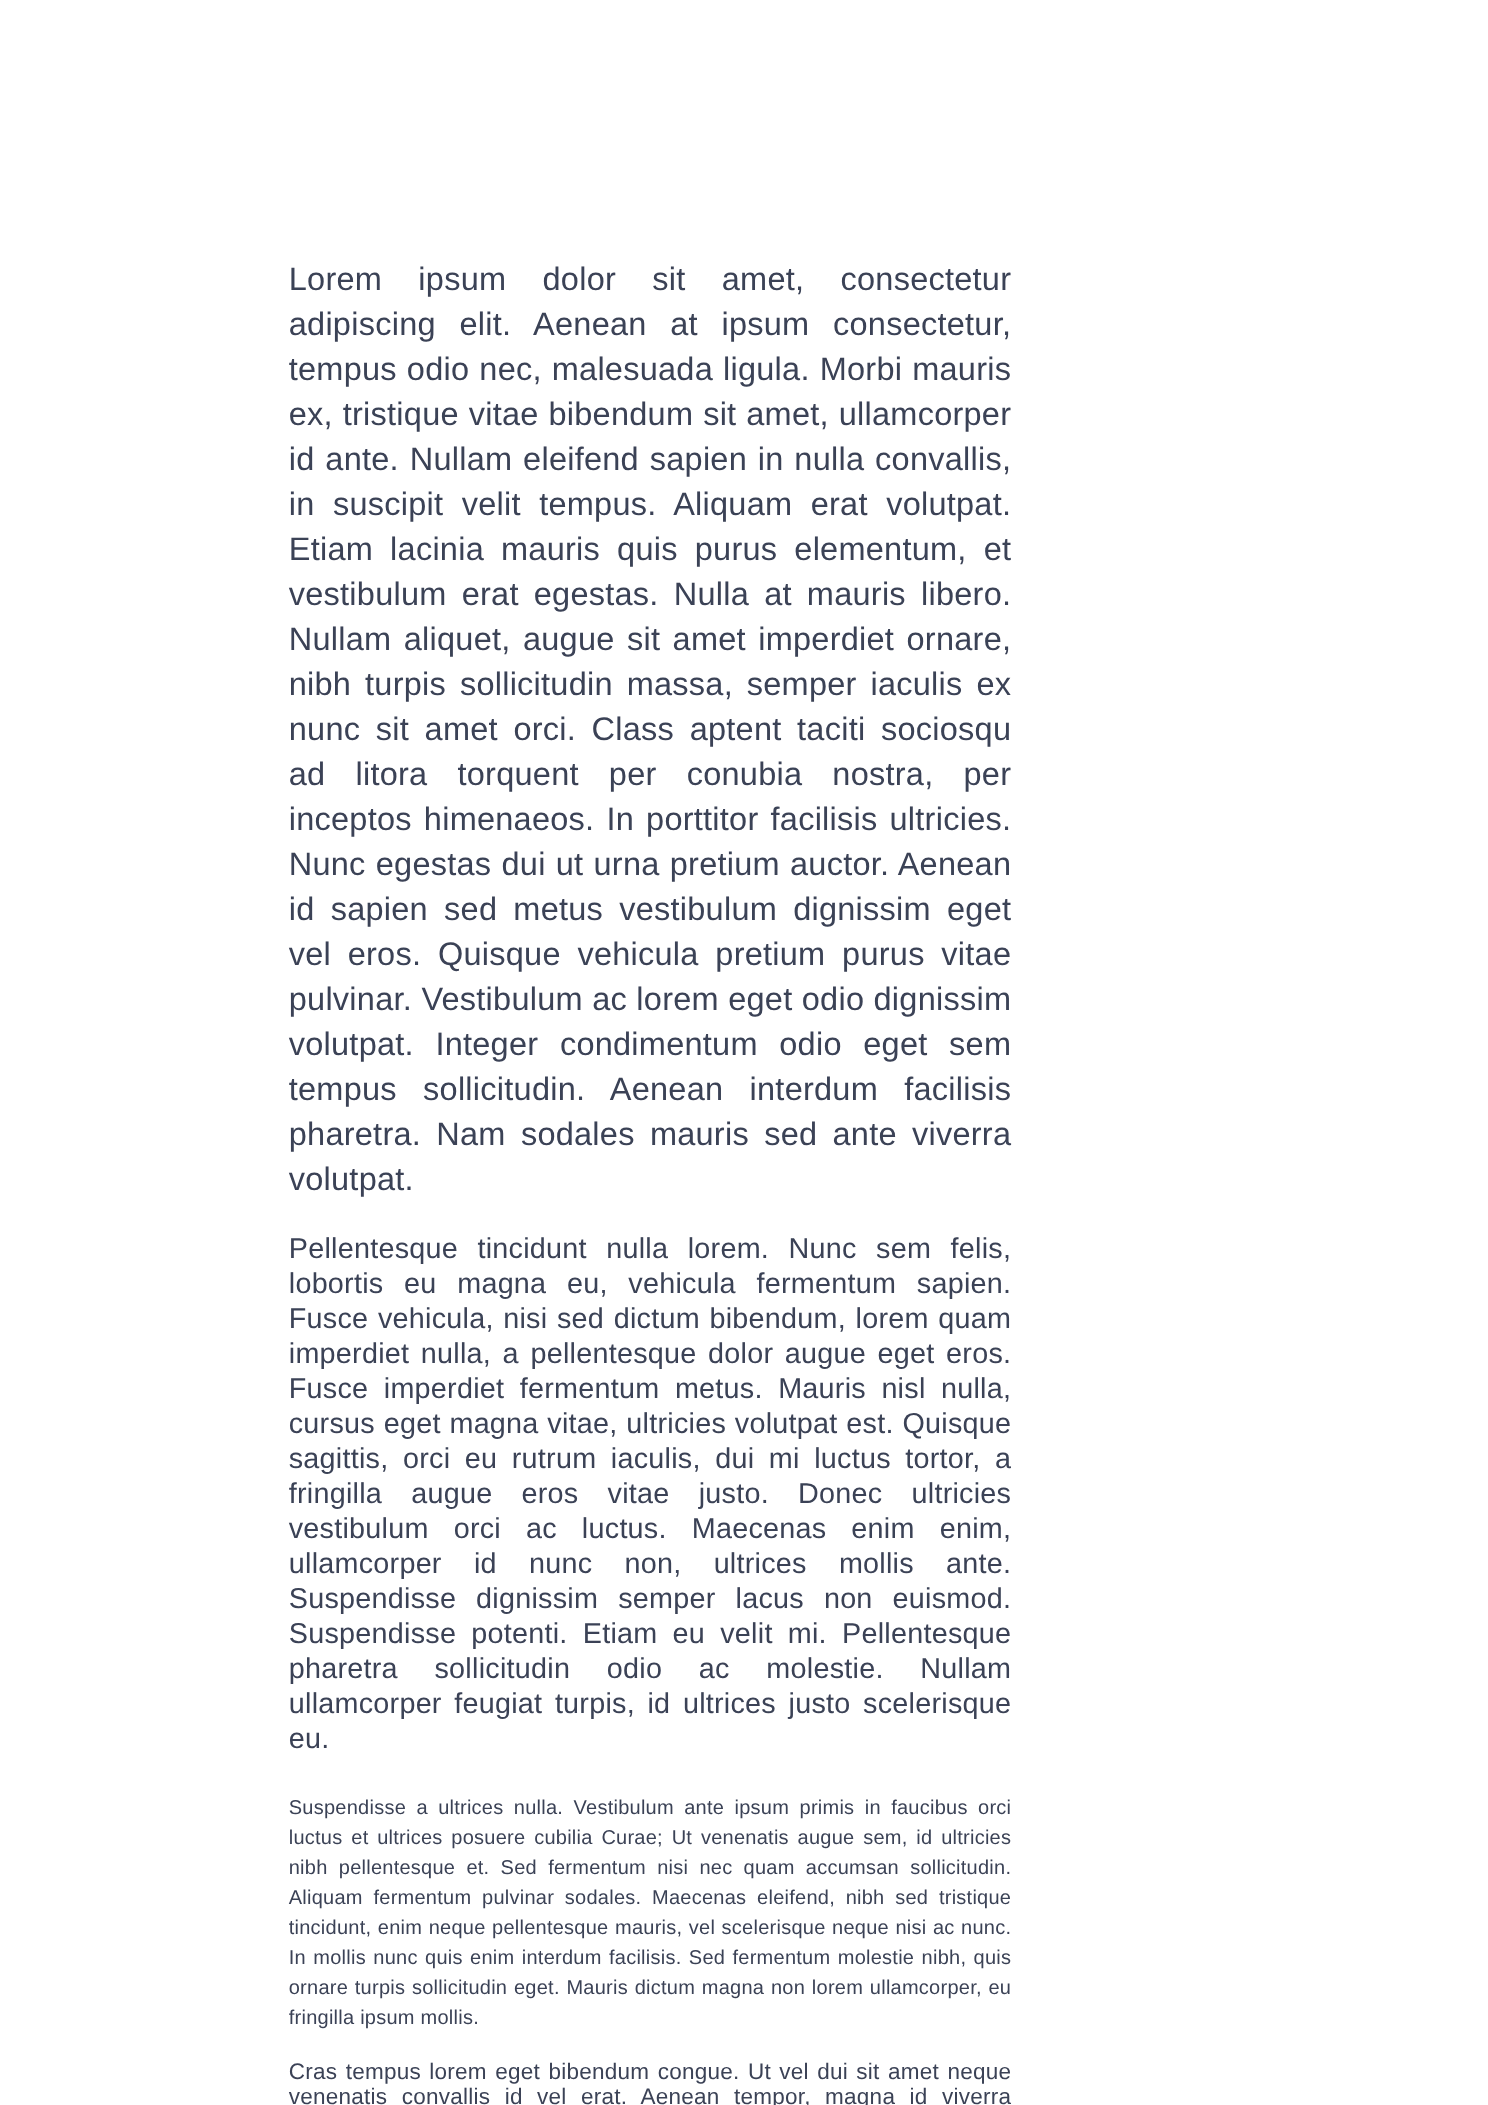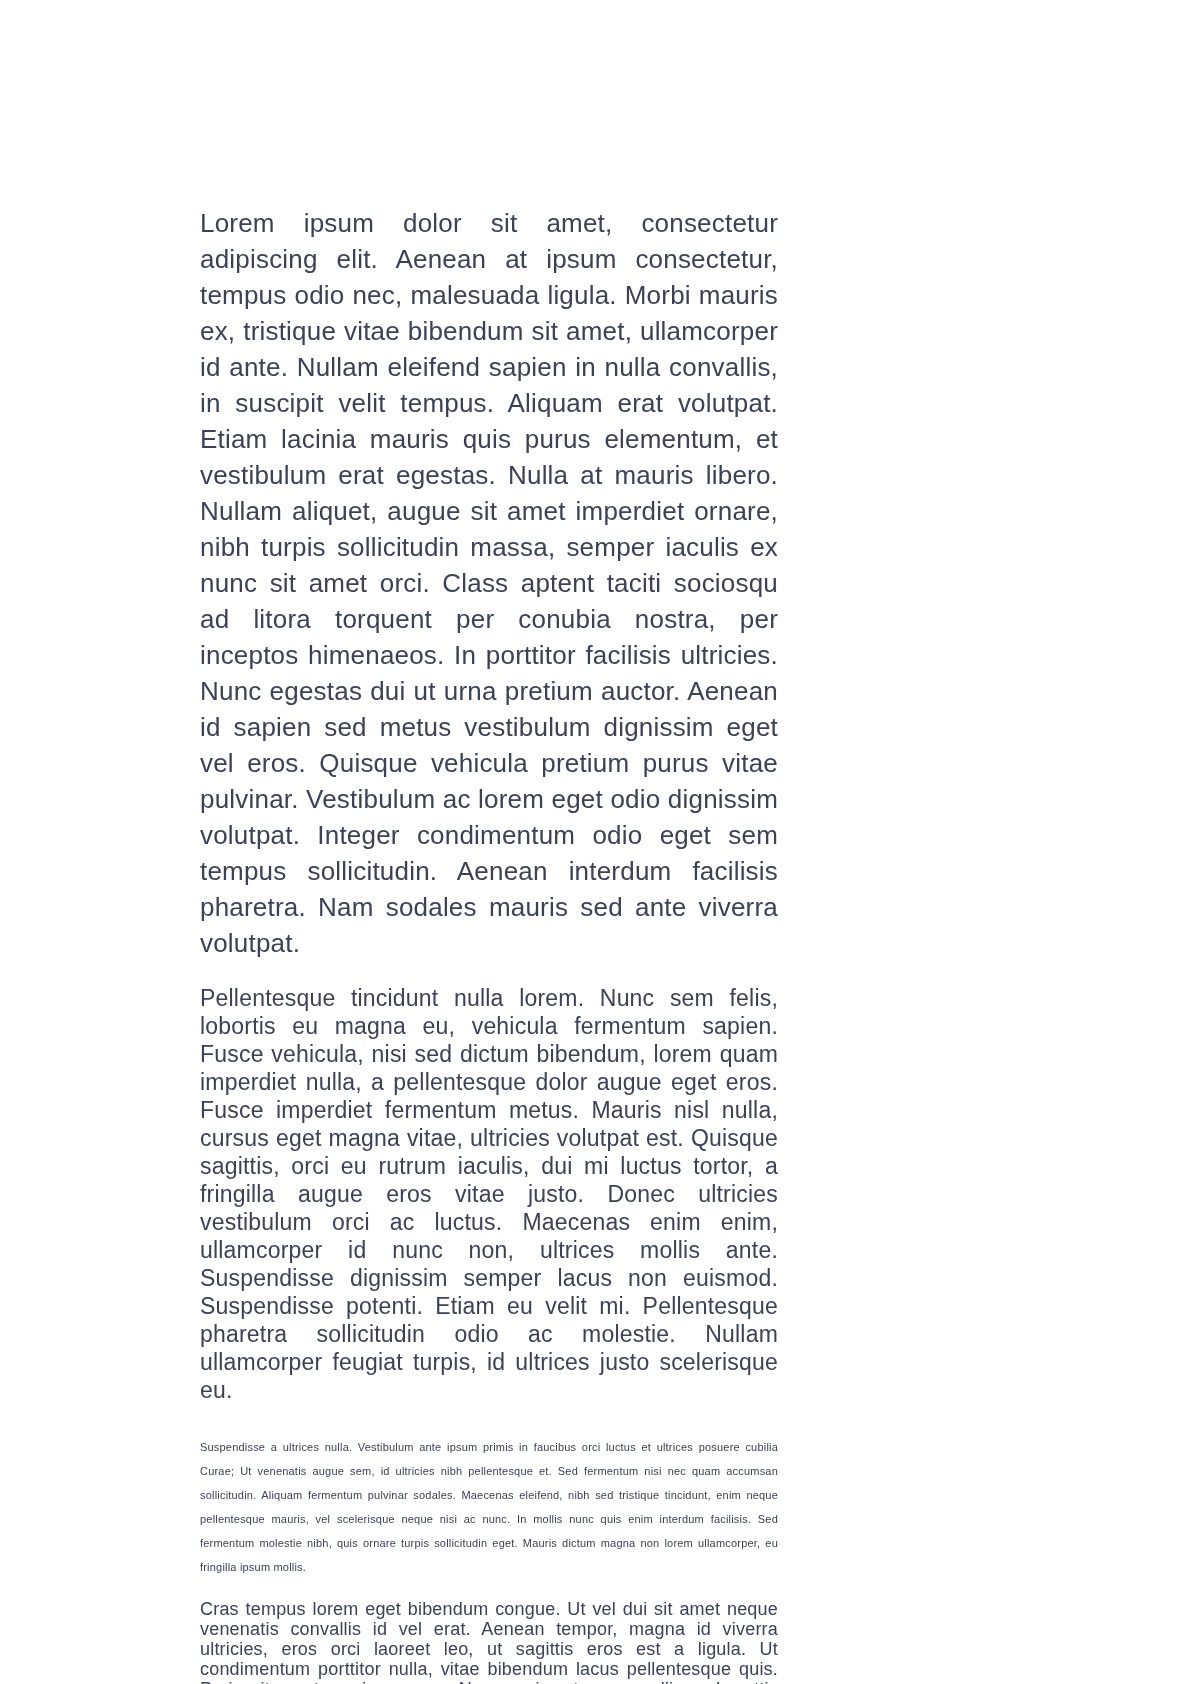--- a/index.html
+++ b/index.html
@@ -7,20 +7,21 @@
     padding: 0;
     background: #ffffff;
   }
   .page {
     position: relative;
     width: 978px;
     height: 1684px;
     background: var(--page-bg, #ffffff);
     overflow: hidden;
     font-family: "Liberation Sans", "DejaVu Sans", sans-serif;
+    margin-left: 31px;
   }
   .content {
     box-sizing: border-box;
     padding: 205px 200px 0 200px;
     color: var(--text-color, #3b4256);
   }
   .content p {
     margin: 0;
     text-align: justify;
     letter-spacing: 0.2px;
@@ -28,21 +29,21 @@
   p.para-1 {
     font-size: 26px;
     line-height: 36px;
   }
   p.para-2 {
     font-size: 23px;
     line-height: 28px;
     margin-top: 23px;
   }
   p.para-3 {
-    font-size: 11px;
+    font-size: 16px;
     line-height: 24px;
     margin-top: 31px;
   }
   p.para-4 {
     font-size: 18px;
     line-height: 20px;
     margin-top: 20px;
   }
 </style>
 </head>

